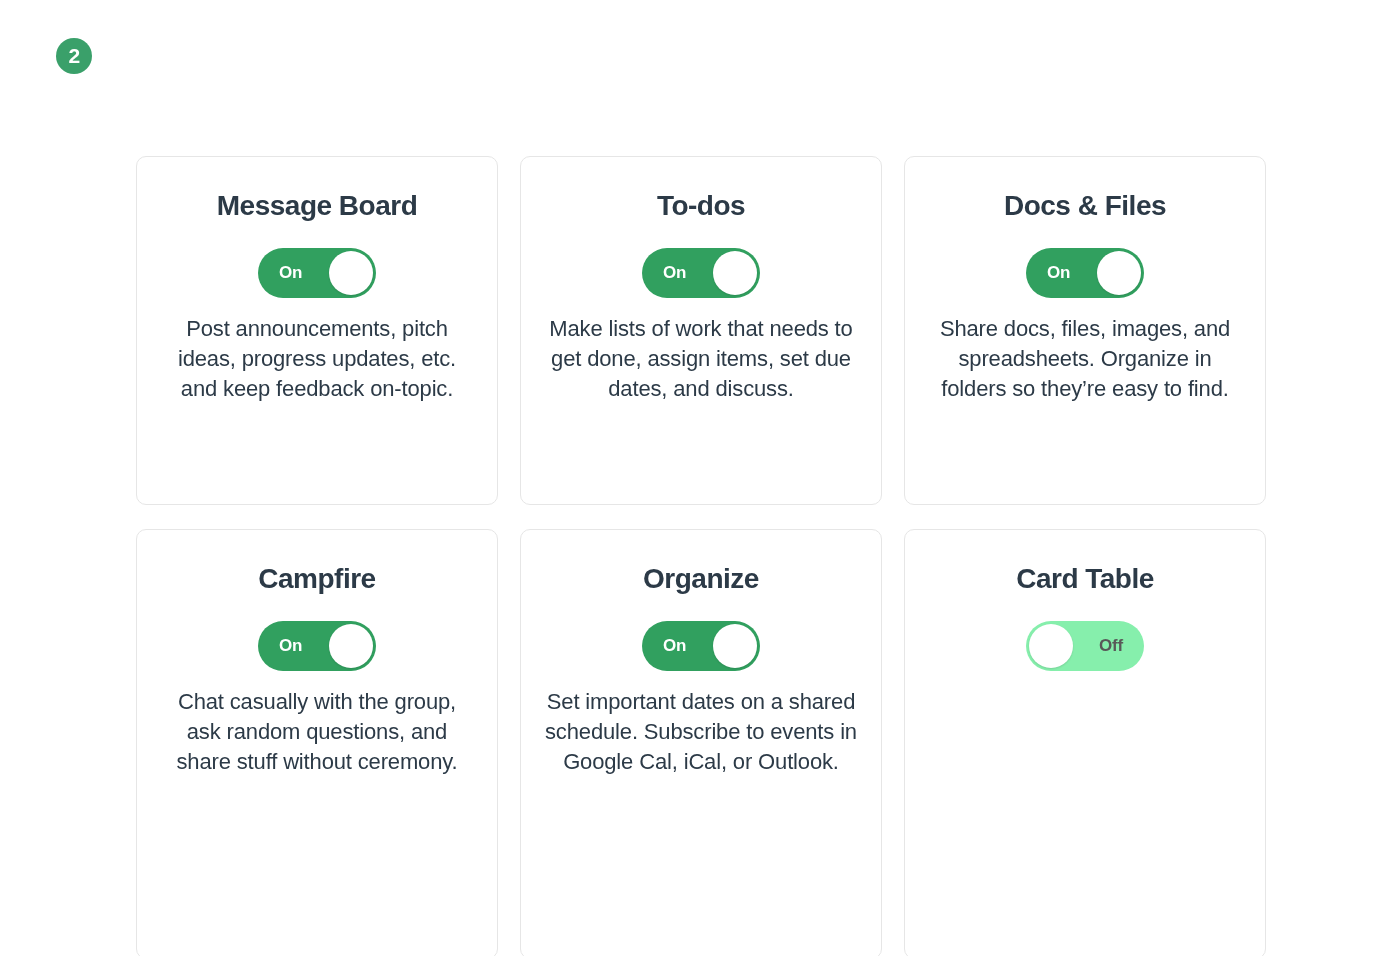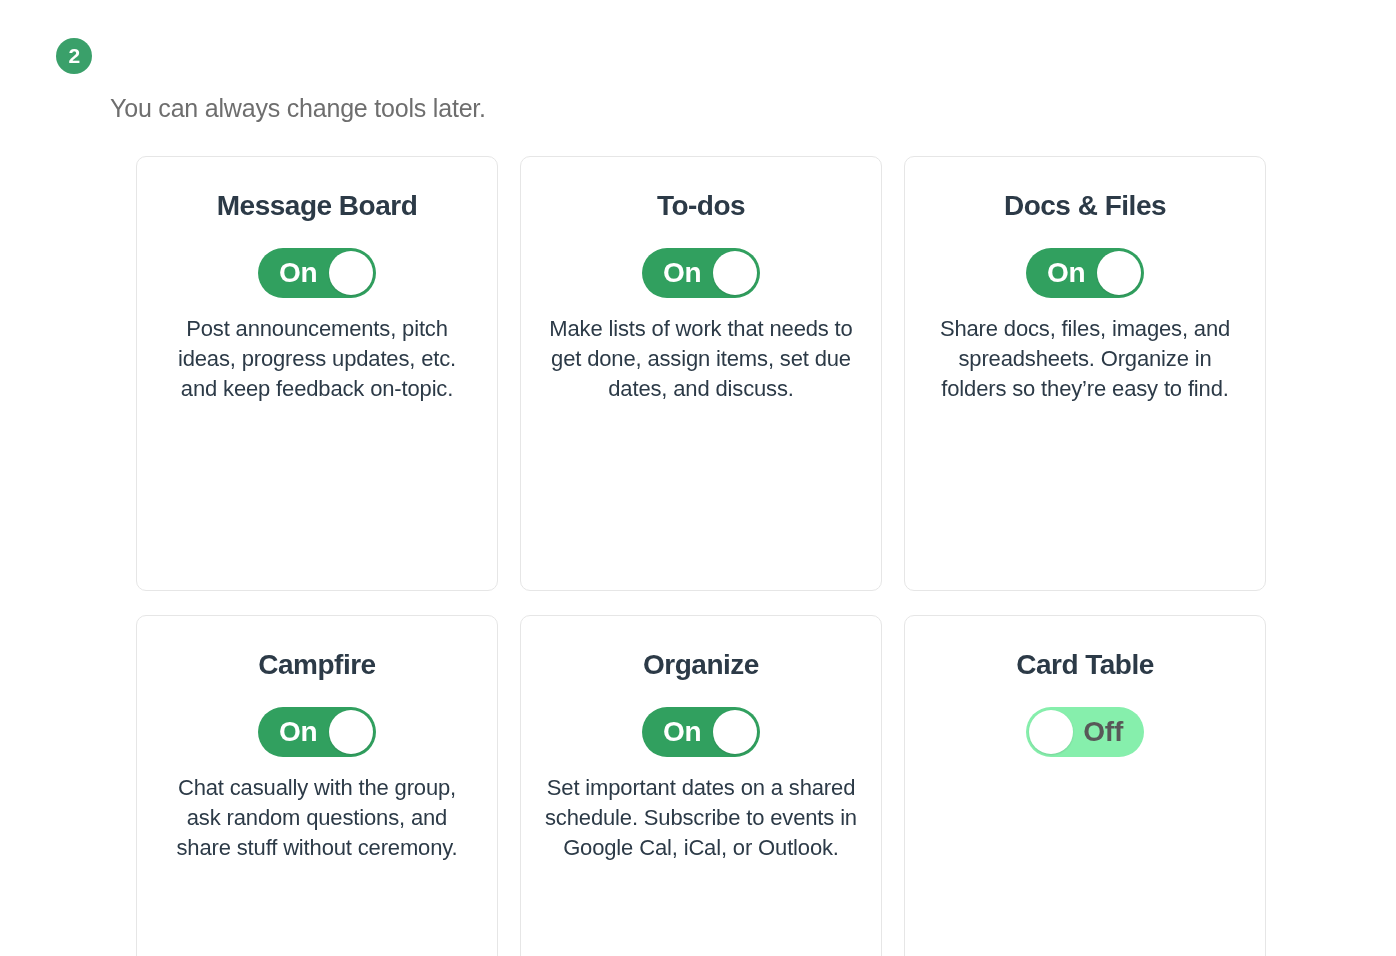--- a/index.html
+++ b/index.html
@@ -75,21 +75,21 @@
     display: grid;
     grid-template-columns: repeat(3, 362px);
     column-gap: 22px;
     row-gap: 24px;
   }
 
   .tool-card {
     background: #ffffff;
     border: 1px solid #e6e6e6;
     border-radius: 10px;
-    height: 435px;
+    height: 349px;
     padding: 34px 24px 20px 24px;
     display: flex;
     flex-direction: column;
     align-items: center;
     cursor: pointer;
   }
   .tool-card.row2 { height: 430px; align-items: center; }
 
   .tool-title {
     font-size: 28px;
@@ -117,21 +117,21 @@
   }
   .toggle.on {
     background: #31a05f;
     justify-content: flex-start;
   }
   .toggle.off {
     background: #86efac;
     justify-content: flex-end;
   }
   .toggle-label {
-    font-size: 28px;
+    font-size: 17px;
     font-weight: bold;
     letter-spacing: -0.2px;
     line-height: 1;
     user-select: none;
   }
   .toggle.on .toggle-label {
     color: #ffffff;
     margin-left: 21px;
   }
   .toggle.off .toggle-label {
@@ -162,21 +162,20 @@
 </style>
 </head>
 <body>
 
 <div class="page">
 
   <div class="header">
     <div class="header-row">
       <div class="step-badge">2</div>
     </div>
-    <div class="page-subtitle">You can always change tools later.</div>
   </div>
 
   <div class="tools-grid">
 
     <div class="tool-card">
       <div class="tool-title">Message Board</div>
       <button class="toggle on">
         <span class="toggle-label">On</span>
         <span class="toggle-knob"></span>
       </button>

